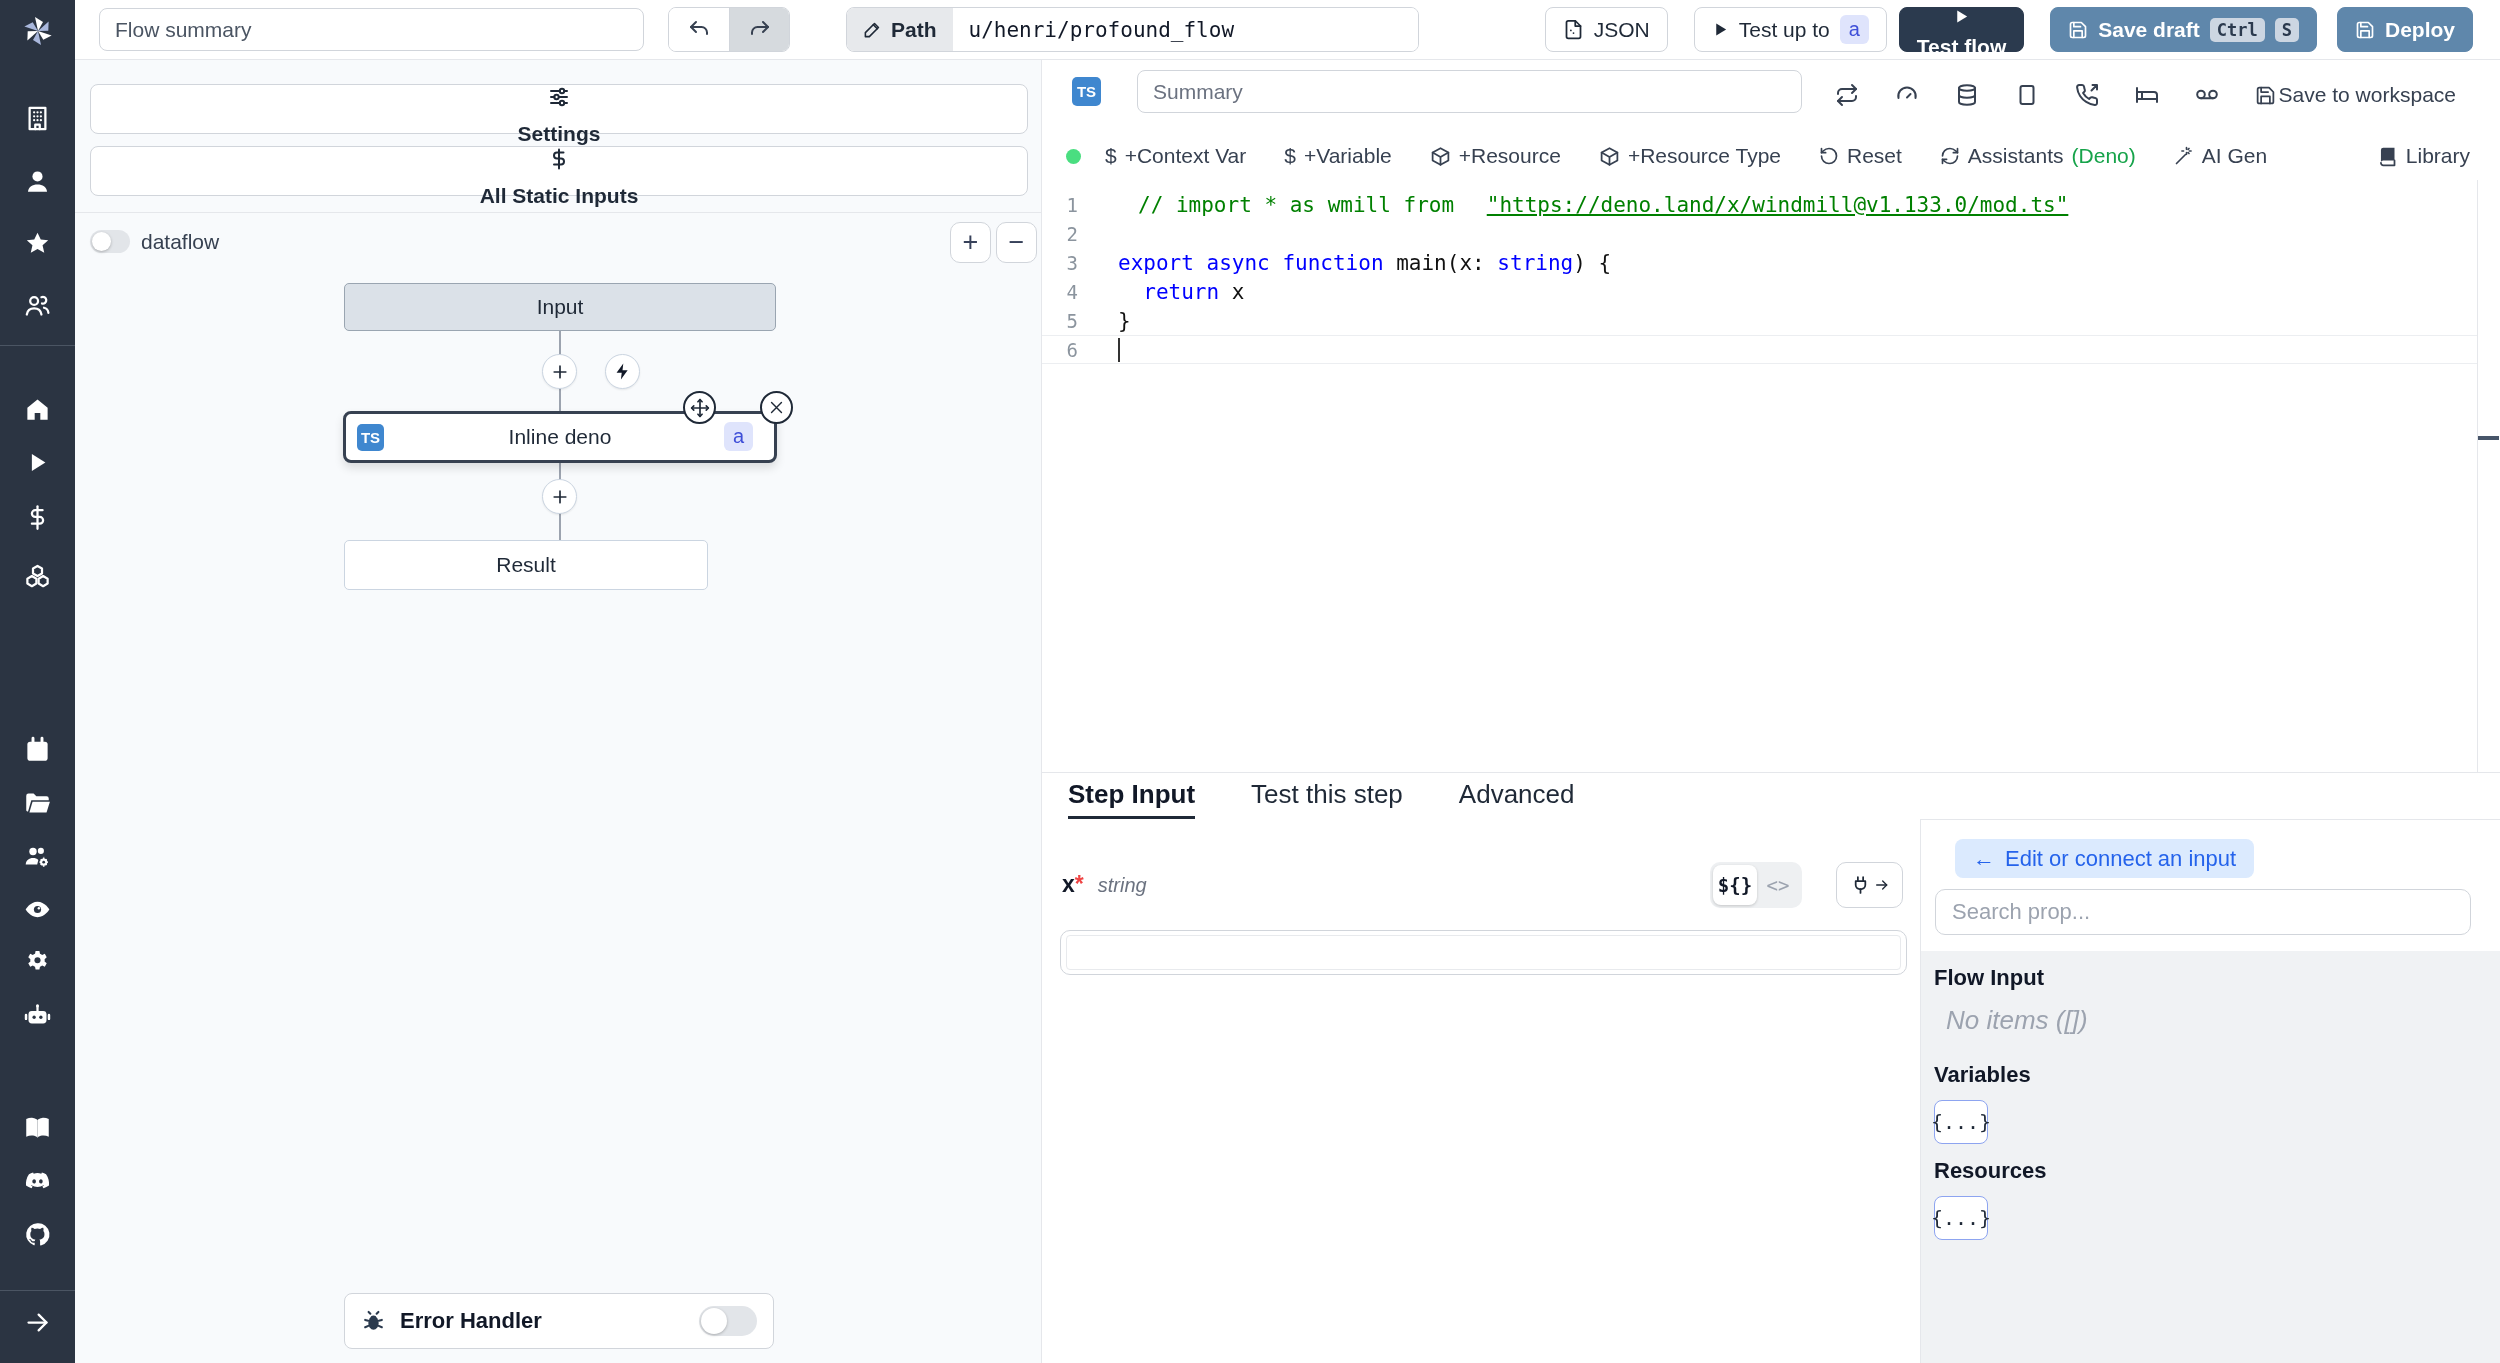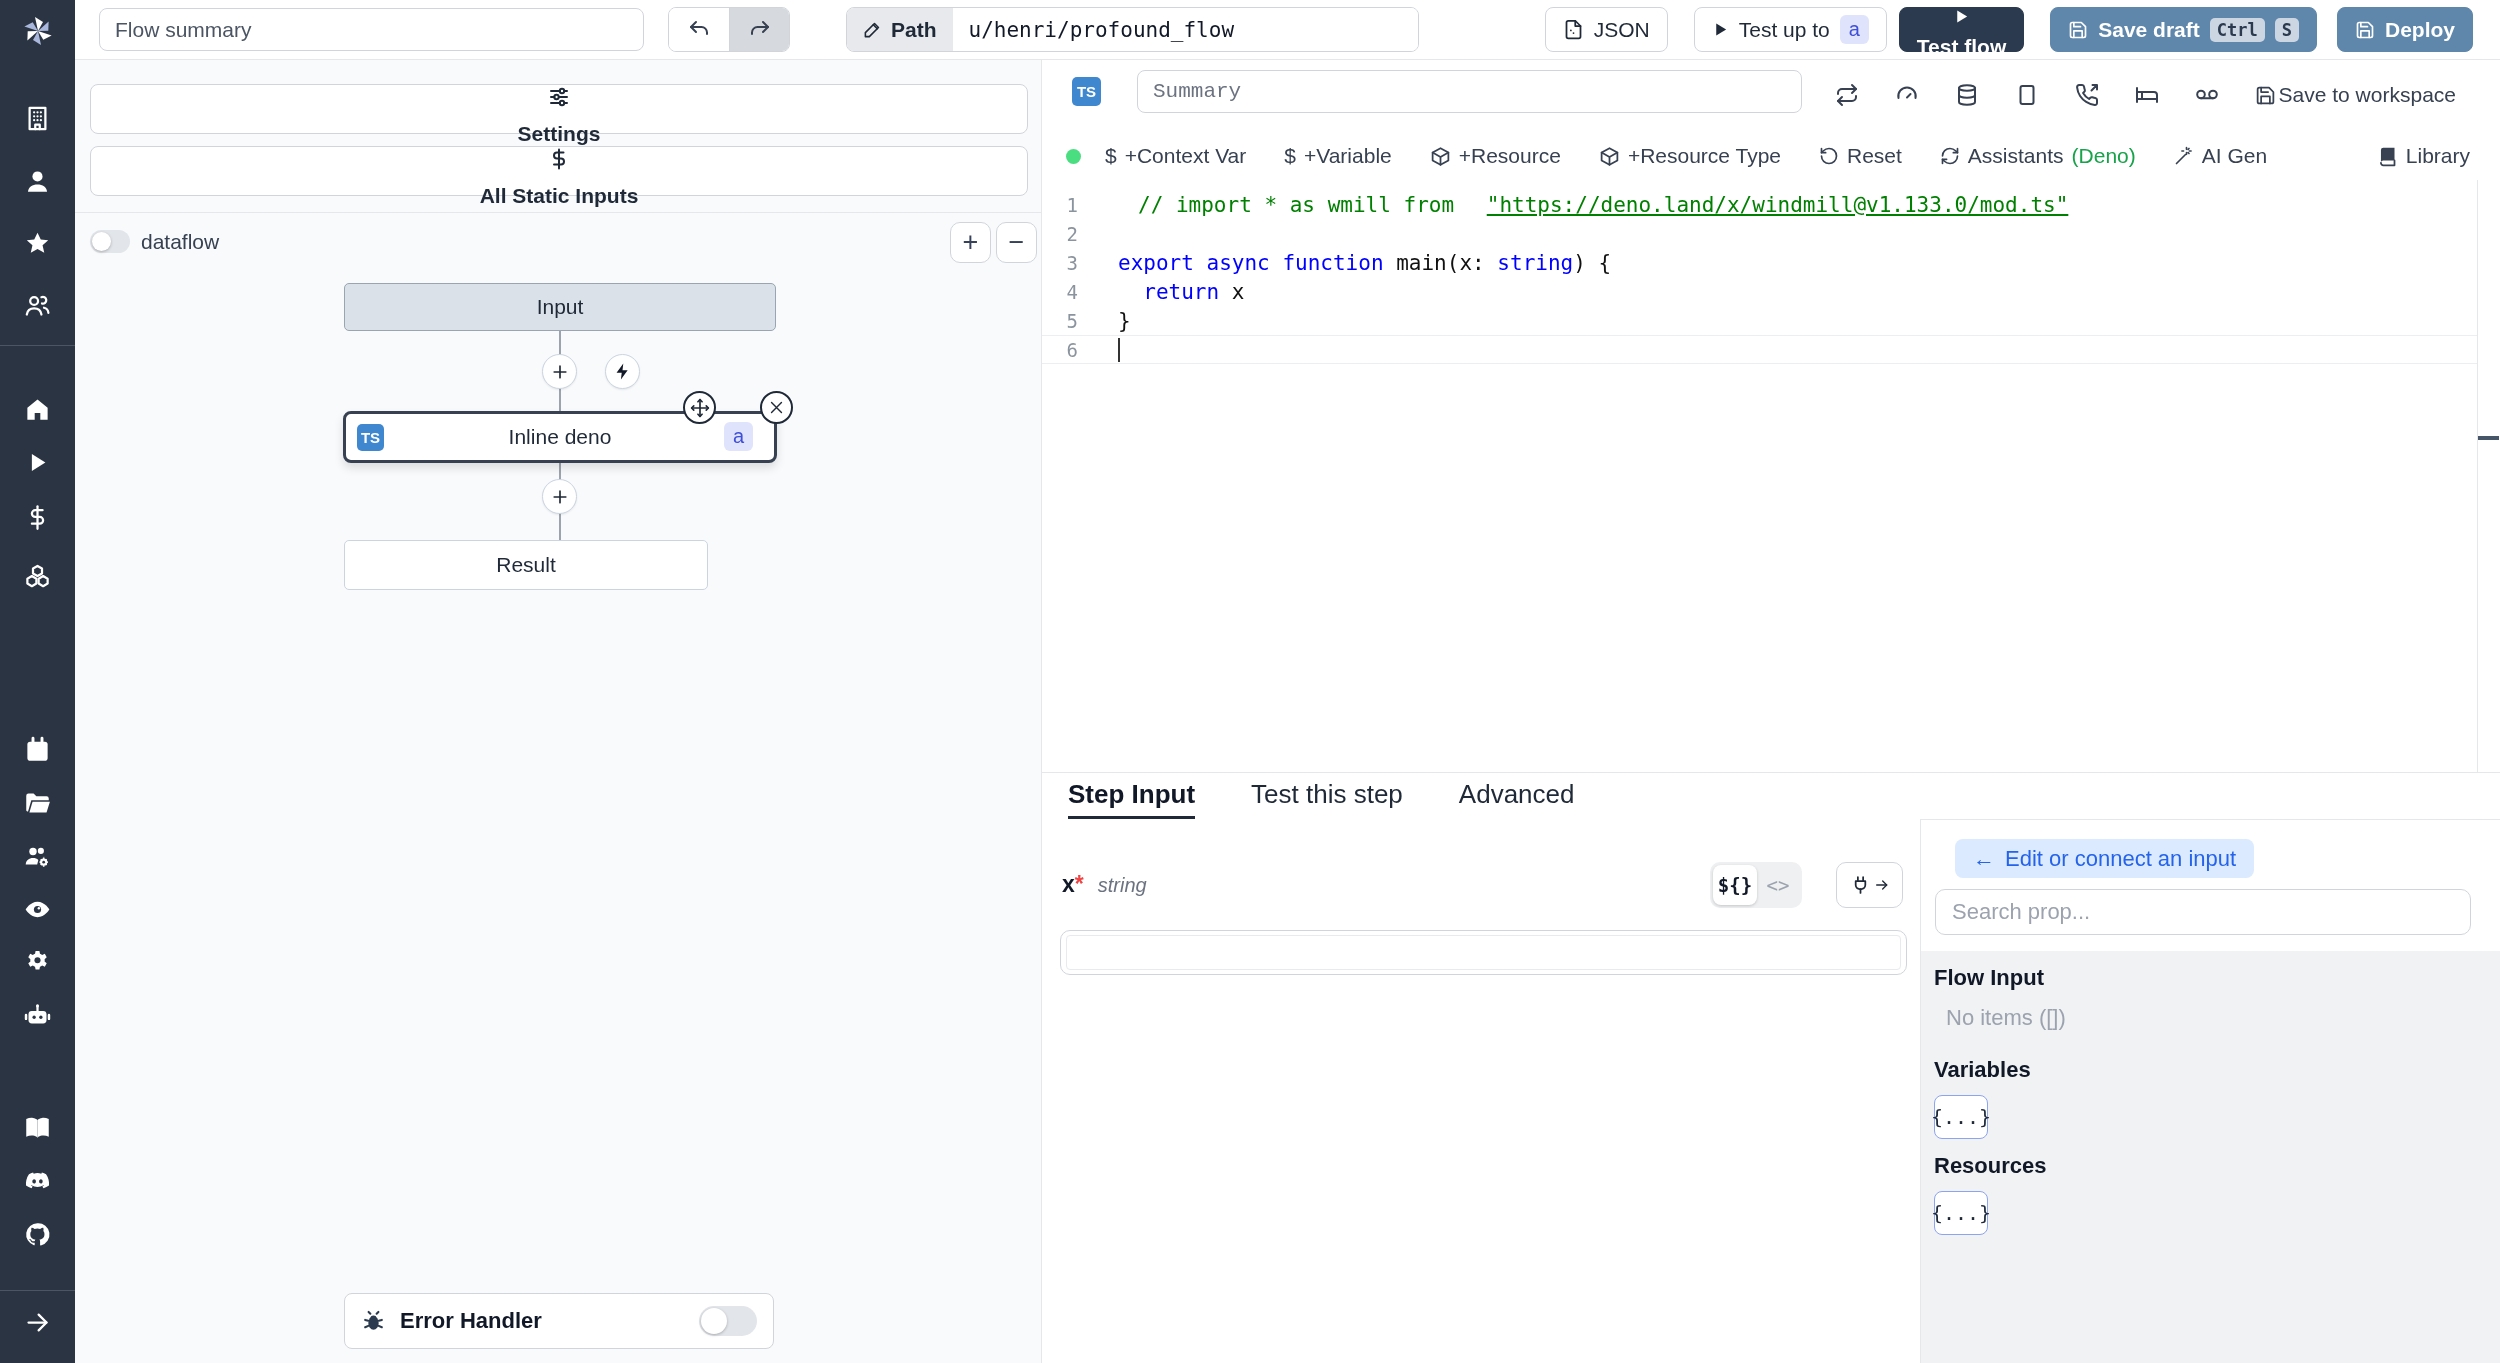--- a/index.html
+++ b/index.html
@@ -51,21 +51,21 @@
   .circbtn { position:absolute; width:35px; height:35px; border-radius:50%; background:#fff; border:1px solid #cbd5e1;
     display:flex; align-items:center; justify-content:center; color:#1f2937; cursor:pointer; box-shadow:0 1px 2px rgba(0,0,0,.08); }
   .nodectl { position:absolute; width:33px; height:33px; border-radius:50%; background:#fff; border:2px solid #1f2937;
     display:flex; align-items:center; justify-content:center; color:#1f2937; cursor:pointer; z-index:3; }
 
   
   #editor { position:absolute; left:1042px; top:60px; width:1458px; height:1303px; background:#fff; }
   .tsbadge { position:absolute; width:29px; height:29px; background:#3f87cf; border-radius:5px; color:#fff;
     display:flex; align-items:center; justify-content:center; font-size:15px; font-weight:700; }
   #summary-input { position:absolute; left:95px; top:10px; width:665px; height:43px; border:1px solid #d1d5db; border-radius:8px;
-    padding:0 15px; font-size:21px; outline:none; font-family:Liberation Mono, monospace; }
+    padding:0 15px; font-size:21px; outline:none; font-family:Liberation Sans, sans-serif; }
   #summary-input::placeholder { color:#6b7280; }
   .edicons { position:absolute; right:44px; top:23px; display:flex; align-items:center; gap:36px; color:#374151; }
   .edicons .eic { width:24px; height:24px; cursor:pointer; }
   .savews { display:flex; align-items:center; gap:3px; font-size:21px; color:#374151; cursor:pointer; }
   .toolrow { position:absolute; left:24px; right:30px; top:80px; height:32px; display:flex; align-items:center; gap:38px;
     font-size:21px; color:#374151; }
   .toolitem { display:flex; align-items:center; gap:8px; cursor:pointer; white-space:nowrap; }
   .gdot { width:15px; height:15px; border-radius:50%; background:#4ade80; margin-right:-14px; }
   .deno-green { color:#16a34a; }
 
@@ -105,21 +105,21 @@
 
   #connectpanel { position:absolute; left:878px; top:0; width:580px; height:544px; background:#fff;
     border-left:1px solid #e5e7eb; border-top:1px solid #e5e7eb; }
   .backbtn { position:absolute; left:34px; top:19px; height:39px; padding:0 18px; background:#dbeafe; border:none; border-radius:8px;
     color:#2563eb; font-size:22px; display:flex; align-items:center; gap:10px; cursor:pointer; font-family:"Liberation Sans",sans-serif;}
   .searchprop { position:absolute; left:14px; top:69px; width:536px; height:46px; border:1px solid #d1d5db; border-radius:10px;
     padding:0 16px; font-size:22px; outline:none; font-family:"Liberation Sans",sans-serif;}
   .searchprop::placeholder { color:#9ca3af; }
   .graysect { position:absolute; left:0; top:131px; width:580px; height:413px; background:#f0f2f4; padding:14px 0 0 13px; }
   .secttitle { font-size:22px; font-weight:700; color:#111827; }
-  .sectempty { font-size:22px; color:#9ca3af; margin:14px 0 0 12px; }
+  .sectempty { font-size:26px; color:#9ca3af; margin:14px 0 0 12px;font-style:italic; }
   .bracebtn { margin-top:12px; width:54px; height:44px; background:#fff; border:1px solid #8da4f0; border-radius:8px;
     font-size:20px; color:#1f2937; display:flex; align-items:center; justify-content:center; cursor:pointer; }
   .sectgap { height:26px; }
 </style>
 </head>
 <body>
 
 <div id="app">
 
   <nav id="rail">

